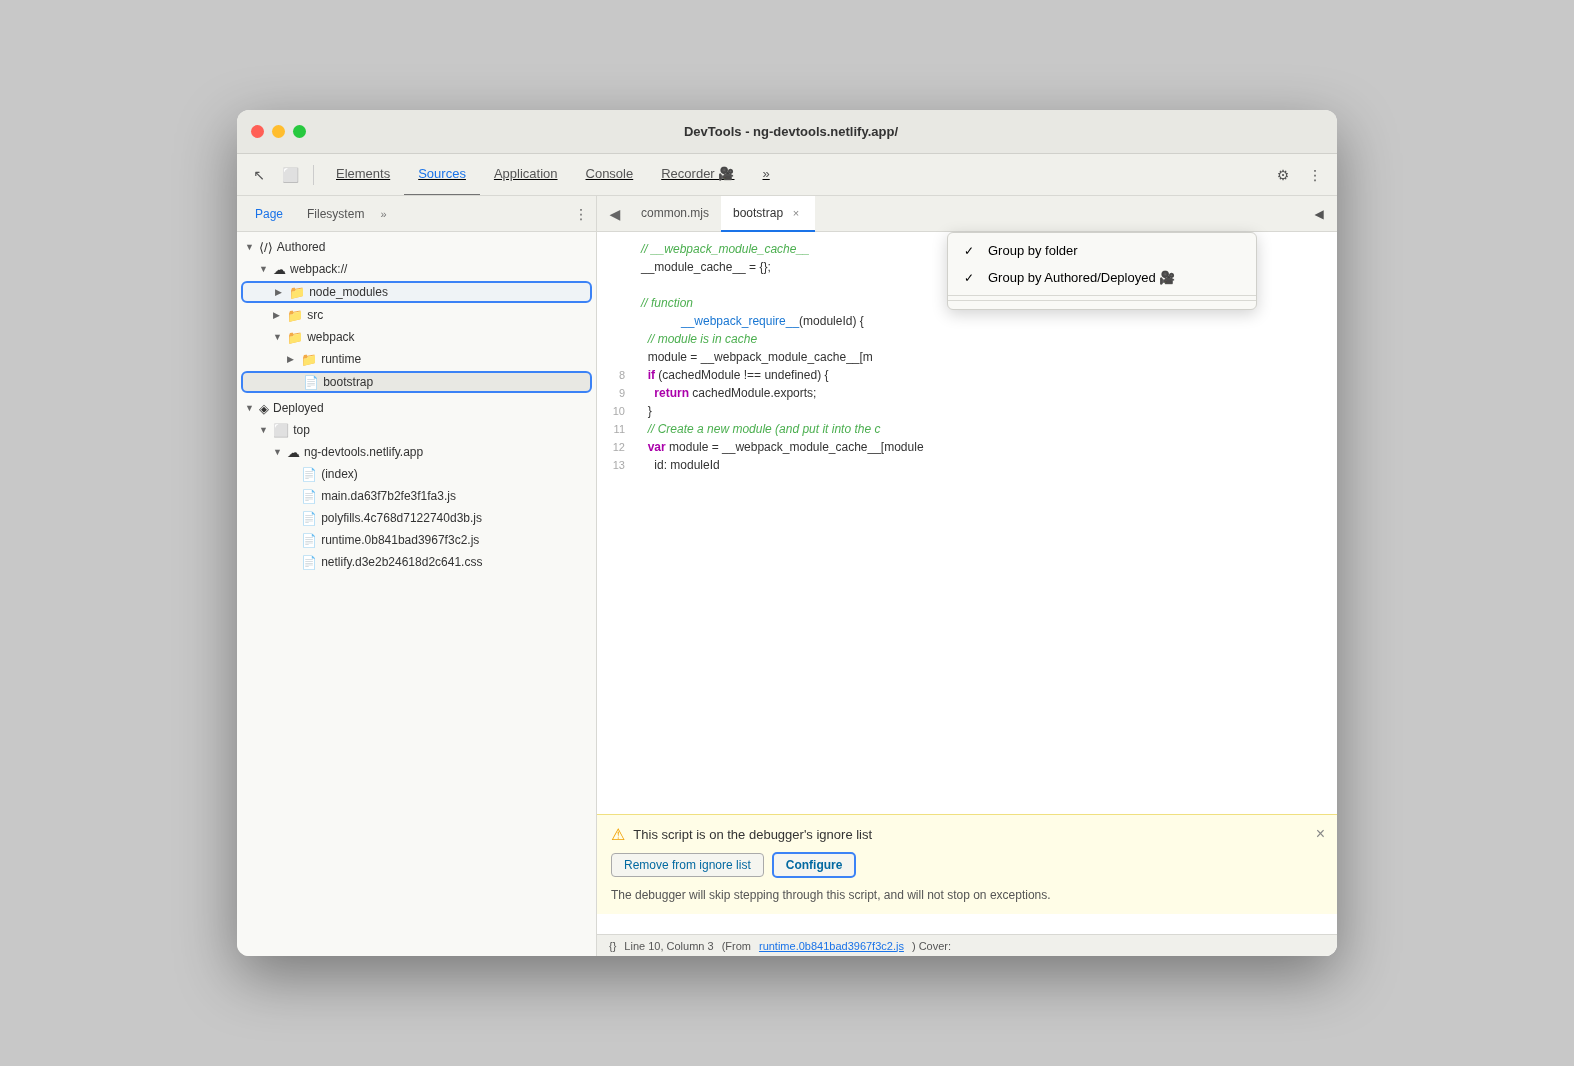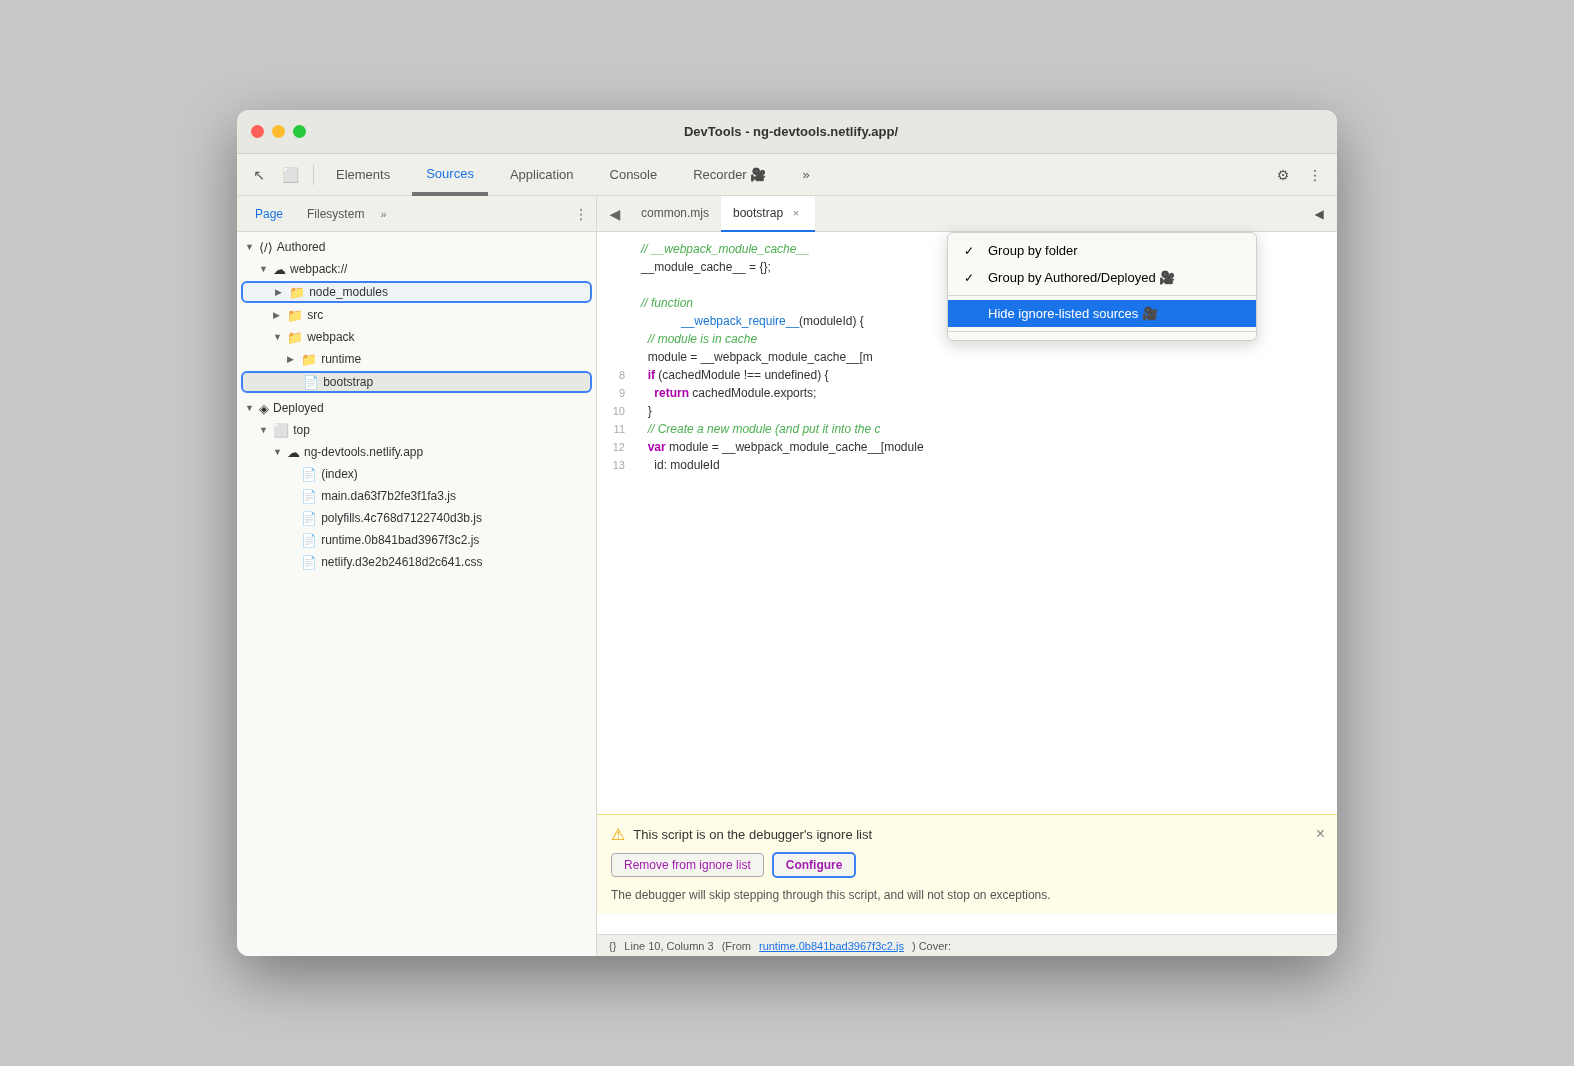--- a/index.html
+++ b/index.html
@@ -77,38 +77,39 @@
       background: transparent;
     }
     .toolbar-sep {
       width: 1px;
       height: 20px;
       background: #ccc;
       margin: 0 4px;
     }
     .toolbar-tabs {
       display: flex;
-      align-items: flex-start;
+      align-items: flex-end;
       height: 100%;
-      gap: 8px;
+      gap: 0;
+      text-decoration: underline;
     }
     .toolbar-tab {
       padding: 0 14px;
       height: 42px;
       display: flex;
       align-items: center;
       font-size: 13px;
       color: #555;
       cursor: pointer;
       border-bottom: 2px solid transparent;
       white-space: nowrap;
     }
     .toolbar-tab.active {
       color: #1a73e8;
-      border-bottom: 4px solid #737373;
+      border-bottom: 1px solid #737373;
       font-weight: 500;
     }
     .toolbar-right {
       margin-left: auto;
       display: flex;
       align-items: center;
       gap: 4px;
     }
 
     
@@ -351,21 +352,21 @@
       gap: 8px;
       margin-bottom: 8px;
     }
     .ignore-btn {
       padding: 4px 12px;
       border: 1px solid #aaa;
       border-radius: 4px;
       background: #f5f5f0;
       font-size: 12px;
       cursor: pointer;
-      color: #a21caf;
+      color: #0369a1;
     }
     .ignore-btn-config {
       border: 2.5px solid #3b82f6;
       border-radius: 5px;
       font-weight: 700;
     }
     .ignore-banner-close {
       position: absolute;
       right: 12px;
       top: 10px;
@@ -652,24 +653,20 @@
       <div class="context-menu">
         <div class="menu-item">
           <span class="menu-check">✓</span>
           <span>Group by folder</span>
         </div>
         <div class="menu-item">
           <span class="menu-check">✓</span>
           <span>Group by Authored/Deployed 🎥</span>
         </div>
         <div class="menu-sep"></div>
-        <div class="menu-item active-item">
-          <span class="menu-check"></span>
-          <span>Hide ignore-listed sources 🎥</span>
-        </div>
         <div class="menu-sep"></div>
       </div>
 
       <div class="ignore-banner">
         <span class="ignore-banner-close">×</span>
         <div class="ignore-banner-title">
           <span class="ignore-banner-warn">⚠</span>
           <span>This script is on the debugger's ignore list</span>
         </div>
         <div class="ignore-banner-actions">

